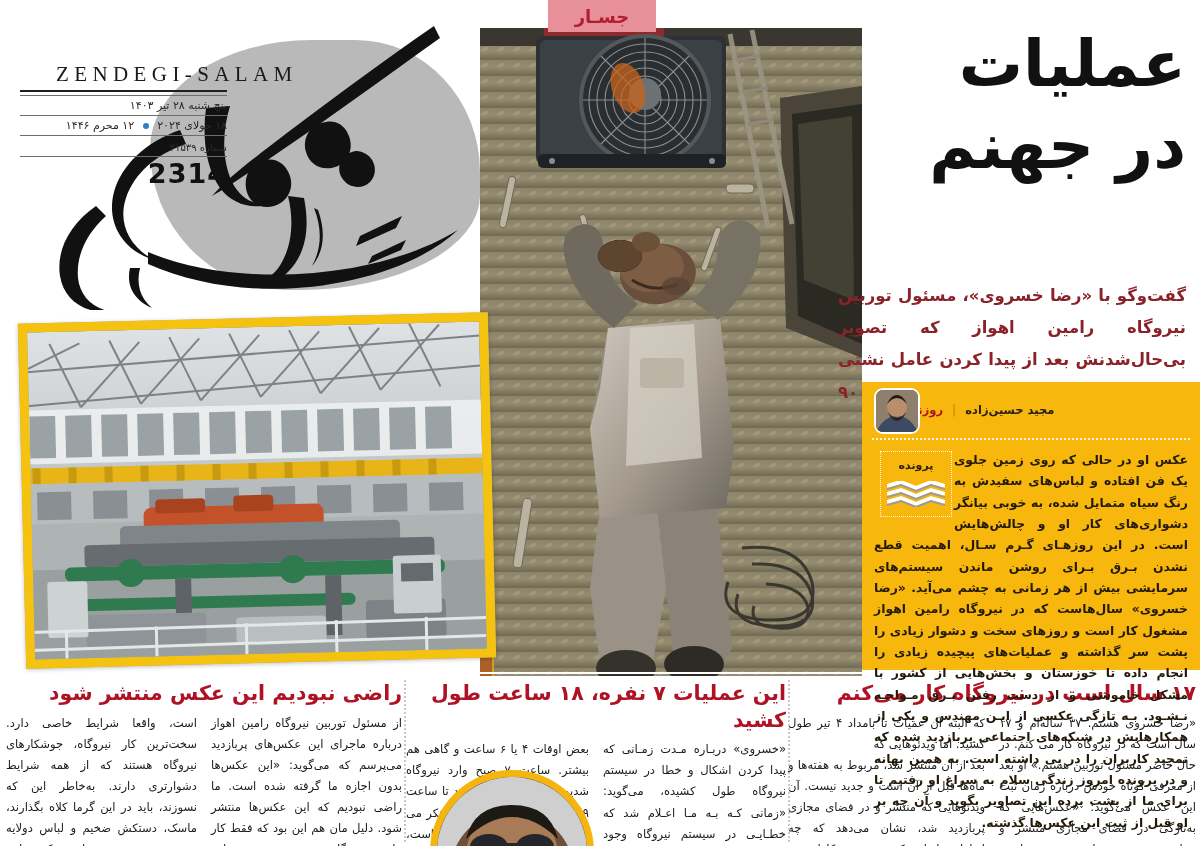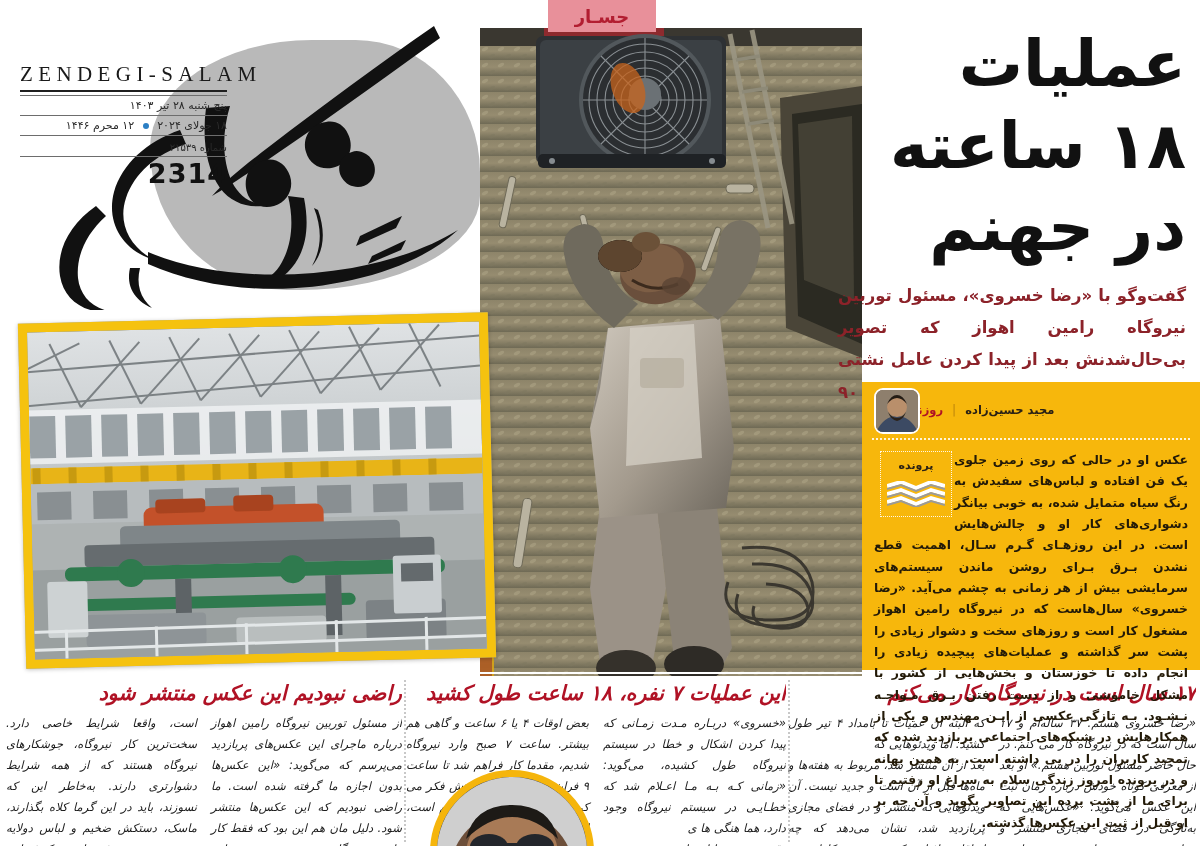--- a/index.html
+++ b/index.html
@@ -28,20 +28,21 @@
     position:absolute;left:30px;top:10px;width:450px;height:300px;z-index:2;
   }
   .nameplate{
     position:absolute;left:20px;top:62px;width:210px;z-index:3;
     direction:ltr;text-align:left;
   }
   .nameplate-latin{
     font-family:"Liberation Serif","DejaVu Serif",serif;
     font-size:21px;letter-spacing:5.4px;color:#1a1a1a;font-weight:400;
     white-space:nowrap;
+    margin-left:36px;
   }
   .np-rule{height:1.5px;background:#1f1f1f;margin-top:3px;width:207px;}
   .np-rule.thin{height:1px;background:#6d6d6d;}
   .nameplate-sub{
     direction:rtl;text-align:right;width:207px;
     font-size:19px;font-weight:bold;color:#c0172a;
     margin-top:3px;line-height:1.15;letter-spacing:-0.5px;
   }
   .np-dateline{
     direction:rtl;text-align:right;width:207px;
@@ -126,21 +127,21 @@
     text-align:center;
   }
   .dossier .lbl{font-size:11px;font-weight:bold;color:#2a2115;margin-bottom:5px;}
   .zig{width:58px;height:26px;}
 
   
   .bottom{
     position:absolute;left:0;top:676px;width:1200px;height:170px;z-index:4;
     background:#fff;
   }
-  .story{position:absolute;top:0;height:170px;overflow:hidden;font-style:italic;}
+  .story{position:absolute;top:0;height:170px;overflow:hidden;}
   .story-r{right:4px;width:408px;}
   .story-m{right:414px;width:380px;}
   .story-l{right:798px;width:396px;}
   .story h2{
     margin:4px 0 6px 0;font-size:20.5px;font-weight:bold;color:#b01225;
     text-align:right;letter-spacing:-0.5px;line-height:1.3;
   }
   .story .cols{
     column-count:2;column-gap:14px;column-rule:0;
     font-size:11.6px;line-height:1.82;color:#1c1c1c;text-align:justify;
@@ -425,21 +426,20 @@
           <line x1="310" y1="295" x2="310" y2="334"></line>
           <line x1="400" y1="294" x2="400" y2="334"></line>
         </g>
       </svg>
     </div>
   </div>
 
   <div class="headline-wrap">
     <div class="headline">
       <span class="l2">عملیات</span>
-      <span class="l2">۱۸ ساعته</span>
       <span class="l2">در جهنم</span>
     </div>
   </div>
   <div class="deck">گفت‌وگو با «رضا خسروی»، مسئول توربین نیروگاه رامین اهواز که تصویر بی‌حال‌شدنش بعد از پیدا کردن عامل نشتی لوله‌ها در دمای ۷۰ درجه‌ور طوبت بالای ۹۰ درصد پربازدید شد</div>
 
   <div class="yellow-panel">
     <div class="byline">
       <div class="avatar">
         <svg width="42" height="42" viewBox="0 0 42 42">
           <rect width="42" height="42" fill="#8e7f6d"></rect>

